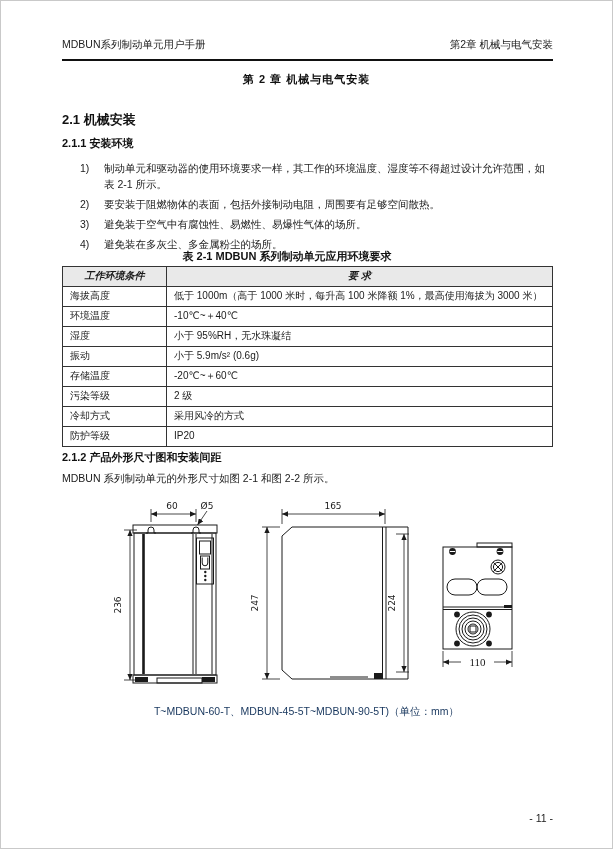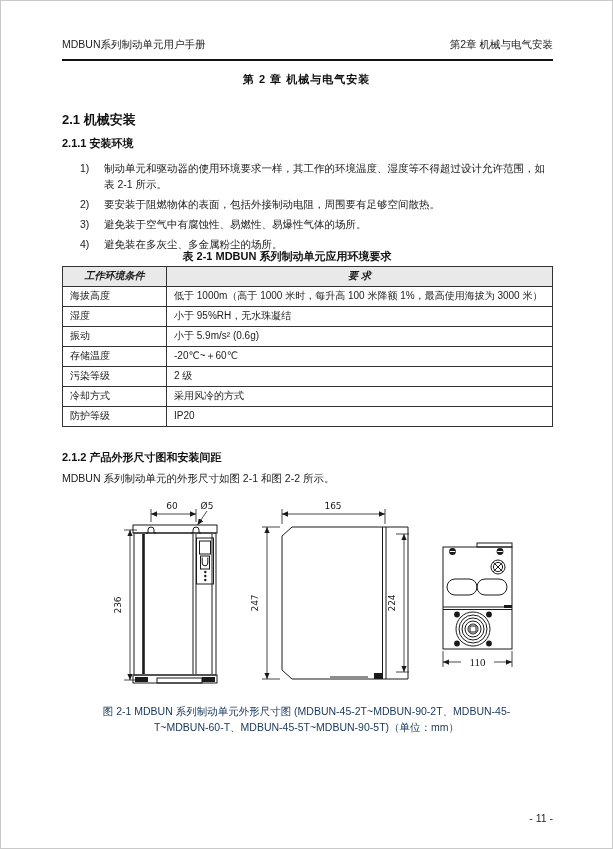--- a/index.html
+++ b/index.html
@@ -96,20 +96,24 @@
     <tbody>
         <tr>
       <th>工作环境条件</th>
       <th>要 求</th>
     </tr>
     <tr>
       <td>海拔高度</td>
       <td>低于 1000m（高于 1000 米时，每升高 100 米降额 1%，最高使用海拔为 3000 米）</td>
     </tr>
     <tr>
+      <td>环境温度</td>
+      <td>-10℃~＋40℃</td>
+    </tr>
+    <tr>
       <td>湿度</td>
       <td>小于 95%RH，无水珠凝结</td>
     </tr>
     <tr>
       <td>振动</td>
       <td>小于 5.9m/s² (0.6g)</td>
     </tr>
     <tr>
       <td>存储温度</td>
       <td>-20℃~＋60℃</td>
@@ -235,19 +239,18 @@
 
       <line class="dim" x1="443" y1="154" x2="443" y2="170"></line>
       <line class="dim" x1="512" y1="154" x2="512" y2="170"></line>
       <line class="dim" x1="443" y1="165" x2="461" y2="165" marker-start="url(#arr)"></line>
       <line class="dim" x1="494" y1="165" x2="512" y2="165" marker-end="url(#arr)"></line>
       <text class="serif" x="477.5" y="169" text-anchor="middle">110</text>
     </g>
   </svg>
 
   <div class="fig-caption">
-    <div>图 2-1 MDBUN 系列制动单元外形尺寸图 (MDBUN-45-2T~MDBUN-90-2T、MDBUN-45-</div>
     <div>T~MDBUN-60-T、MDBUN-45-5T~MDBUN-90-5T)（单位：mm）</div>
   </div>
 
   <div class="pagenum">- 11 -</div>
 
 </div>
 
 </body></html>

